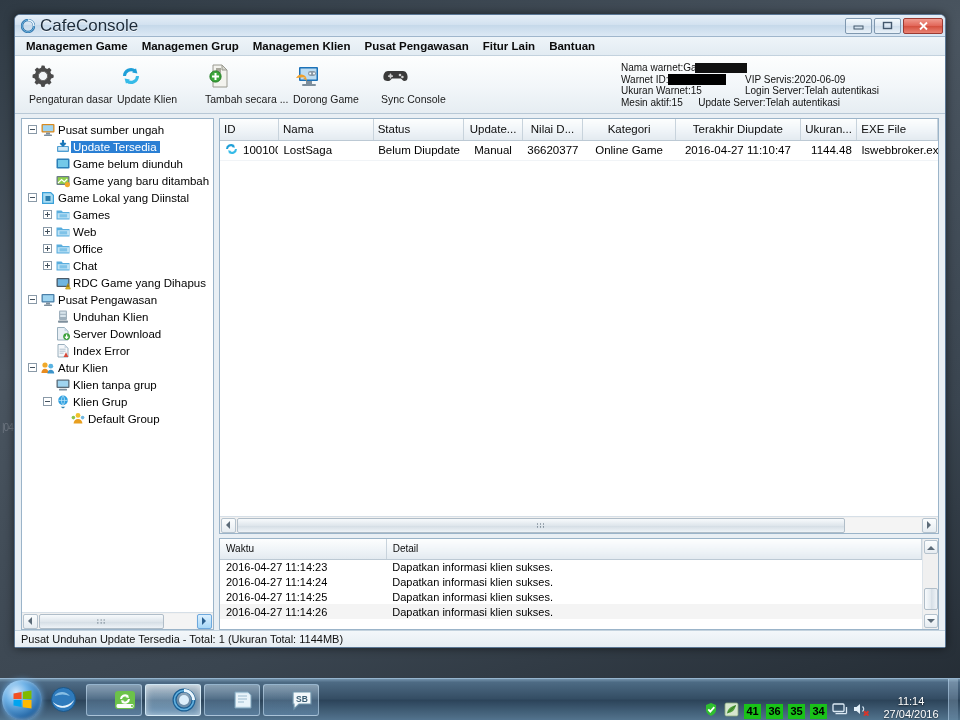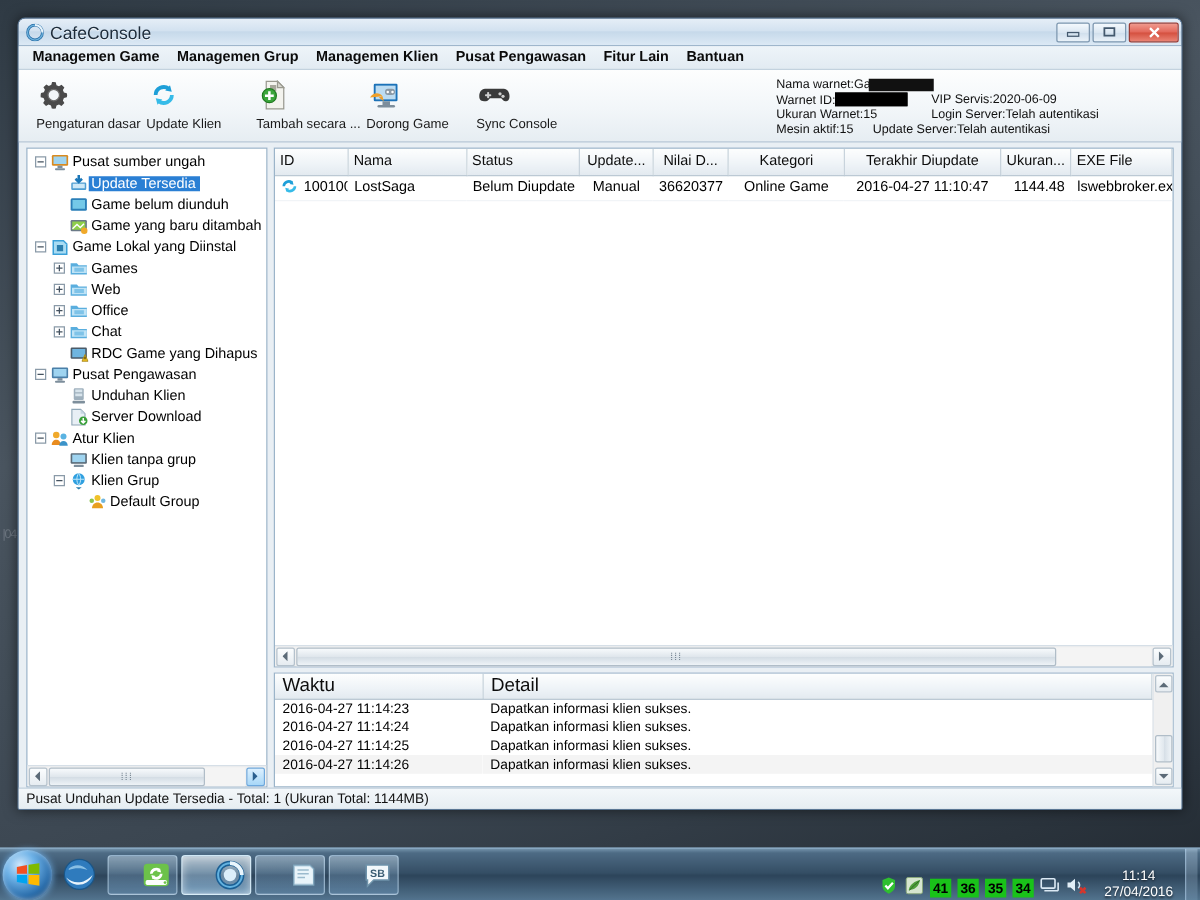--- a/index.html
+++ b/index.html
@@ -33,21 +33,21 @@
     height: 22px; flex: 0 0 22px;
     background: linear-gradient(to bottom, #e5eef7 0%, #d3e2f0 45%, #c6d9ea 50%, #dce9f5 100%);
     border-radius: 5px 5px 0 0;
     border-bottom: 1px solid #9fb6cc;
     display: flex; align-items: center;
     padding: 0 2px 0 6px;
     position: relative;
   }
   .title-icon { width: 14px; height: 14px; margin-right: 5px; flex: 0 0 14px; }
   .title-text {
-    font-size: 14px; color: #1c2b3a; flex: 1 1 auto;
+    font-size: 17px; color: #1c2b3a; flex: 1 1 auto;
     text-shadow: 0 1px 0 rgba(255,255,255,.8);
     white-space: nowrap;
   }
   .winbtns { display: flex; gap: 2px; align-items: center; }
   .wbtn {
     width: 27px; height: 16px;
     border: 1px solid #7f98b0; border-radius: 2px;
     background: linear-gradient(to bottom, #f4f9fd, #dbe7f2 50%, #cfdeec 51%, #eaf2f9);
     display: flex; align-items: center; justify-content: center;
   }
@@ -200,21 +200,21 @@
     flex: 0 0 92px; height: 92px;
     background: #fff; border: 1px solid #9bb4c9;
     display: flex; min-height: 0;
   }
   .logmain { flex: 1 1 auto; min-width: 0; display: flex; flex-direction: column; }
   table.log { border-collapse: collapse; width: 100%; table-layout: fixed; }
   table.log th {
     height: 20px;
     background: linear-gradient(to bottom, #fdfefe, #eef3f7 60%, #e3eaf0);
     border-right: 1px solid #c8d3dc; border-bottom: 1px solid #bcc9d4;
-    font-size: 15px; font-weight: normal; color: #0d0d0d;
+    font-size: 10px; font-weight: normal; color: #0d0d0d;
     text-align: left; padding: 0 6px; white-space: nowrap;
   }
   table.log td {
     height: 15px; font-size: 11px; color: #000;
     padding: 0 6px; white-space: nowrap; overflow: hidden;
   }
   table.log tr.alt td { background: #f4f4f4; }
   .log-vsb {
     flex: 0 0 16px; width: 16px; background: #f0f0f0;
     border-left: 1px solid #dde4ea;
@@ -611,20 +611,33 @@
             <span class="twist"></span>
             <span class="tico">
               <svg width="16" height="15" viewBox="0 0 16 15">
                 <path d="M2.5 1.5h7l3.5 3.5v9h-10.5z" fill="#e8eff5" stroke="#8fa6b6" stroke-width=".9"></path>
                 <path d="M9.5 1.5L13 5H9.5z" fill="#c6d6e2"></path>
                 <circle cx="11.6" cy="10.6" r="3.4" fill="#3aa03a"></circle>
                 <path d="M11.6 8.4v4M9.9 10.7l1.7 1.7 1.7-1.7" stroke="#fff" stroke-width="1.2" fill="none"></path>
               </svg>
             </span>
             <span class="tlabel">Server Download</span>
+          </div>
+          <div class="tnode">
+            <span style="width:17px;flex:0 0 17px"></span>
+            <span class="twist"></span>
+            <span class="tico">
+              <svg width="16" height="15" viewBox="0 0 16 15">
+                <path d="M3 1.5h6.5L13 5v9H3z" fill="#f4f7fa" stroke="#8fa6b6" stroke-width=".9"></path>
+                <path d="M9.5 1.5L13 5H9.5z" fill="#cdd9e3"></path>
+                <path d="M4.6 6.2h6M4.6 8.2h6M4.6 10.2h4" stroke="#a9bcc9" stroke-width=".9"></path>
+                <path d="M8.6 14L11 9.2 13.4 14z" fill="#d84a3a"></path>
+              </svg>
+            </span>
+            <span class="tlabel">Index Error</span>
           </div>
           <div class="tnode">
             <span style="width:2px;flex:0 0 2px"></span>
             <span class="twist">
               <span class="twist-box"></span>
             </span>
             <span class="tico">
               <svg width="16" height="15" viewBox="0 0 16 15">
                 <circle cx="5" cy="5" r="2.6" fill="#f0a92a"></circle>
                 <path d="M1.4 13c0-2.6 1.6-4.2 3.6-4.2S8.6 10.4 8.6 13z" fill="#e98c1f"></path>

